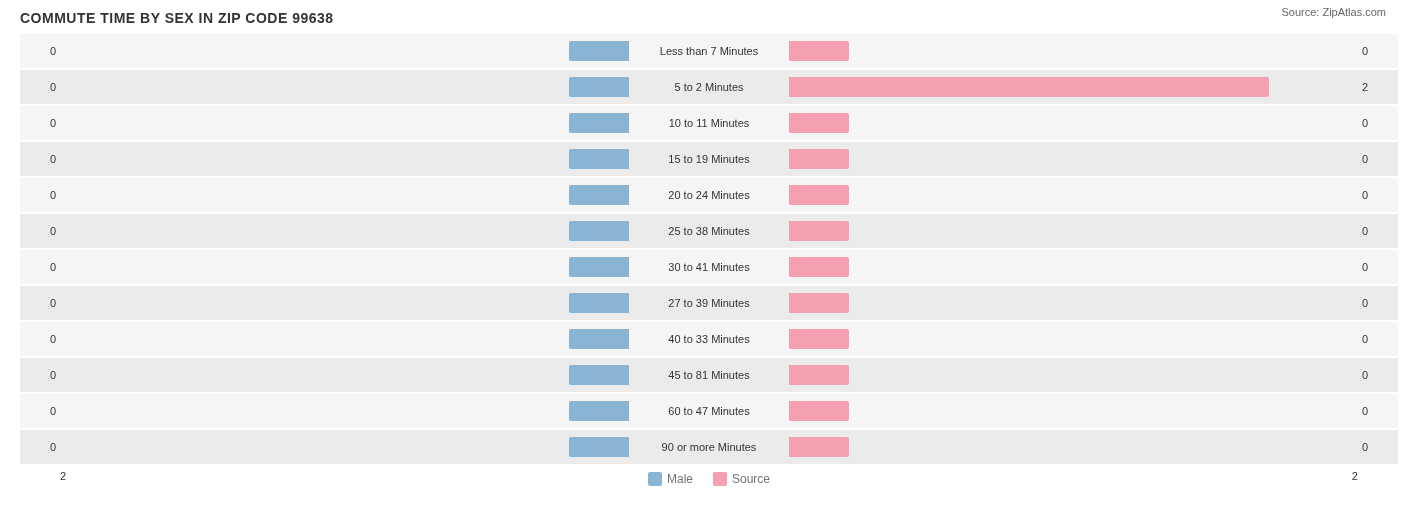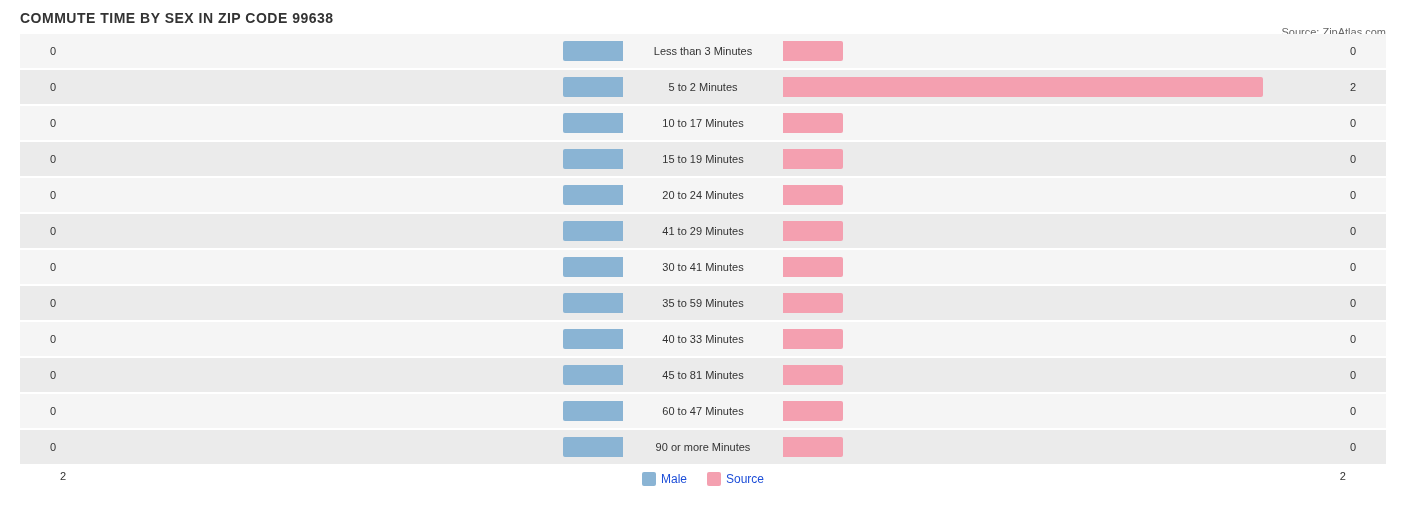--- a/index.html
+++ b/index.html
@@ -6,34 +6,34 @@
     body {
       font-family: Arial, sans-serif;
       background: #fff;
       width: 1406px;
       height: 522px;
       overflow: hidden;
     }
     .container {
       width: 1406px;
       height: 478px;
-      padding: 10px 20px 30px 20px;
+      padding: 10px 8px 30px 20px;
       position: relative;
     }
     .title {
       font-size: 14px;
       font-weight: bold;
       text-transform: uppercase;
       letter-spacing: 0.5px;
       color: #333;
       margin-bottom: 8px;
     }
     .source {
       position: absolute;
-      top: 26px;
+      top: 6px;
       right: 20px;
       font-size: 11px;
       color: #666;
     }
     .chart-area {
       width: 100%;
       position: relative;
     }
     .bar-row {
       display: flex;
@@ -113,21 +113,21 @@
       padding-left: 4px;
       flex-shrink: 0;
     }
     .legend {
       display: flex;
       justify-content: center;
       align-items: center;
       margin-top: 6px;
       gap: 20px;
       font-size: 12px;
-      color: #1d4ed8;
+      color: #737373;
     }
     .legend-item {
       display: flex;
       align-items: center;
       gap: 5px;
     }
     .legend-box {
       width: 14px;
       height: 14px;
       border-radius: 2px;
@@ -153,21 +153,21 @@
 
   <div class="chart-area" id="chart-area">
 
   <div class="bar-row">
     <div class="left-value">0</div>
     <div class="bar-container">
       <div class="bars-wrapper">
         <div class="male-side">
           <div class="male-bar" style="width:60px;"></div>
         </div>
-        <div class="label-center">Less than 3 Minutes</div>
+        <div class="label-center">Less than 7 Minutes</div>
         <div class="female-side">
           <div class="female-bar" style="width:60px;"></div>
         </div>
       </div>
     </div>
     <div class="right-value">0</div>
   </div>
       <div class="bar-row">
     <div class="left-value">0</div>
     <div class="bar-container">
@@ -183,21 +183,21 @@
     </div>
     <div class="right-value">2</div>
   </div>
       <div class="bar-row">
     <div class="left-value">0</div>
     <div class="bar-container">
       <div class="bars-wrapper">
         <div class="male-side">
           <div class="male-bar" style="width:60px;"></div>
         </div>
-        <div class="label-center">10 to 17 Minutes</div>
+        <div class="label-center">10 to 11 Minutes</div>
         <div class="female-side">
           <div class="female-bar" style="width:60px;"></div>
         </div>
       </div>
     </div>
     <div class="right-value">0</div>
   </div>
       <div class="bar-row">
     <div class="left-value">0</div>
     <div class="bar-container">
@@ -228,21 +228,21 @@
     </div>
     <div class="right-value">0</div>
   </div>
       <div class="bar-row">
     <div class="left-value">0</div>
     <div class="bar-container">
       <div class="bars-wrapper">
         <div class="male-side">
           <div class="male-bar" style="width:60px;"></div>
         </div>
-        <div class="label-center">41 to 29 Minutes</div>
+        <div class="label-center">25 to 38 Minutes</div>
         <div class="female-side">
           <div class="female-bar" style="width:60px;"></div>
         </div>
       </div>
     </div>
     <div class="right-value">0</div>
   </div>
       <div class="bar-row">
     <div class="left-value">0</div>
     <div class="bar-container">
@@ -258,21 +258,21 @@
     </div>
     <div class="right-value">0</div>
   </div>
       <div class="bar-row">
     <div class="left-value">0</div>
     <div class="bar-container">
       <div class="bars-wrapper">
         <div class="male-side">
           <div class="male-bar" style="width:60px;"></div>
         </div>
-        <div class="label-center">35 to 59 Minutes</div>
+        <div class="label-center">27 to 39 Minutes</div>
         <div class="female-side">
           <div class="female-bar" style="width:60px;"></div>
         </div>
       </div>
     </div>
     <div class="right-value">0</div>
   </div>
       <div class="bar-row">
     <div class="left-value">0</div>
     <div class="bar-container">

